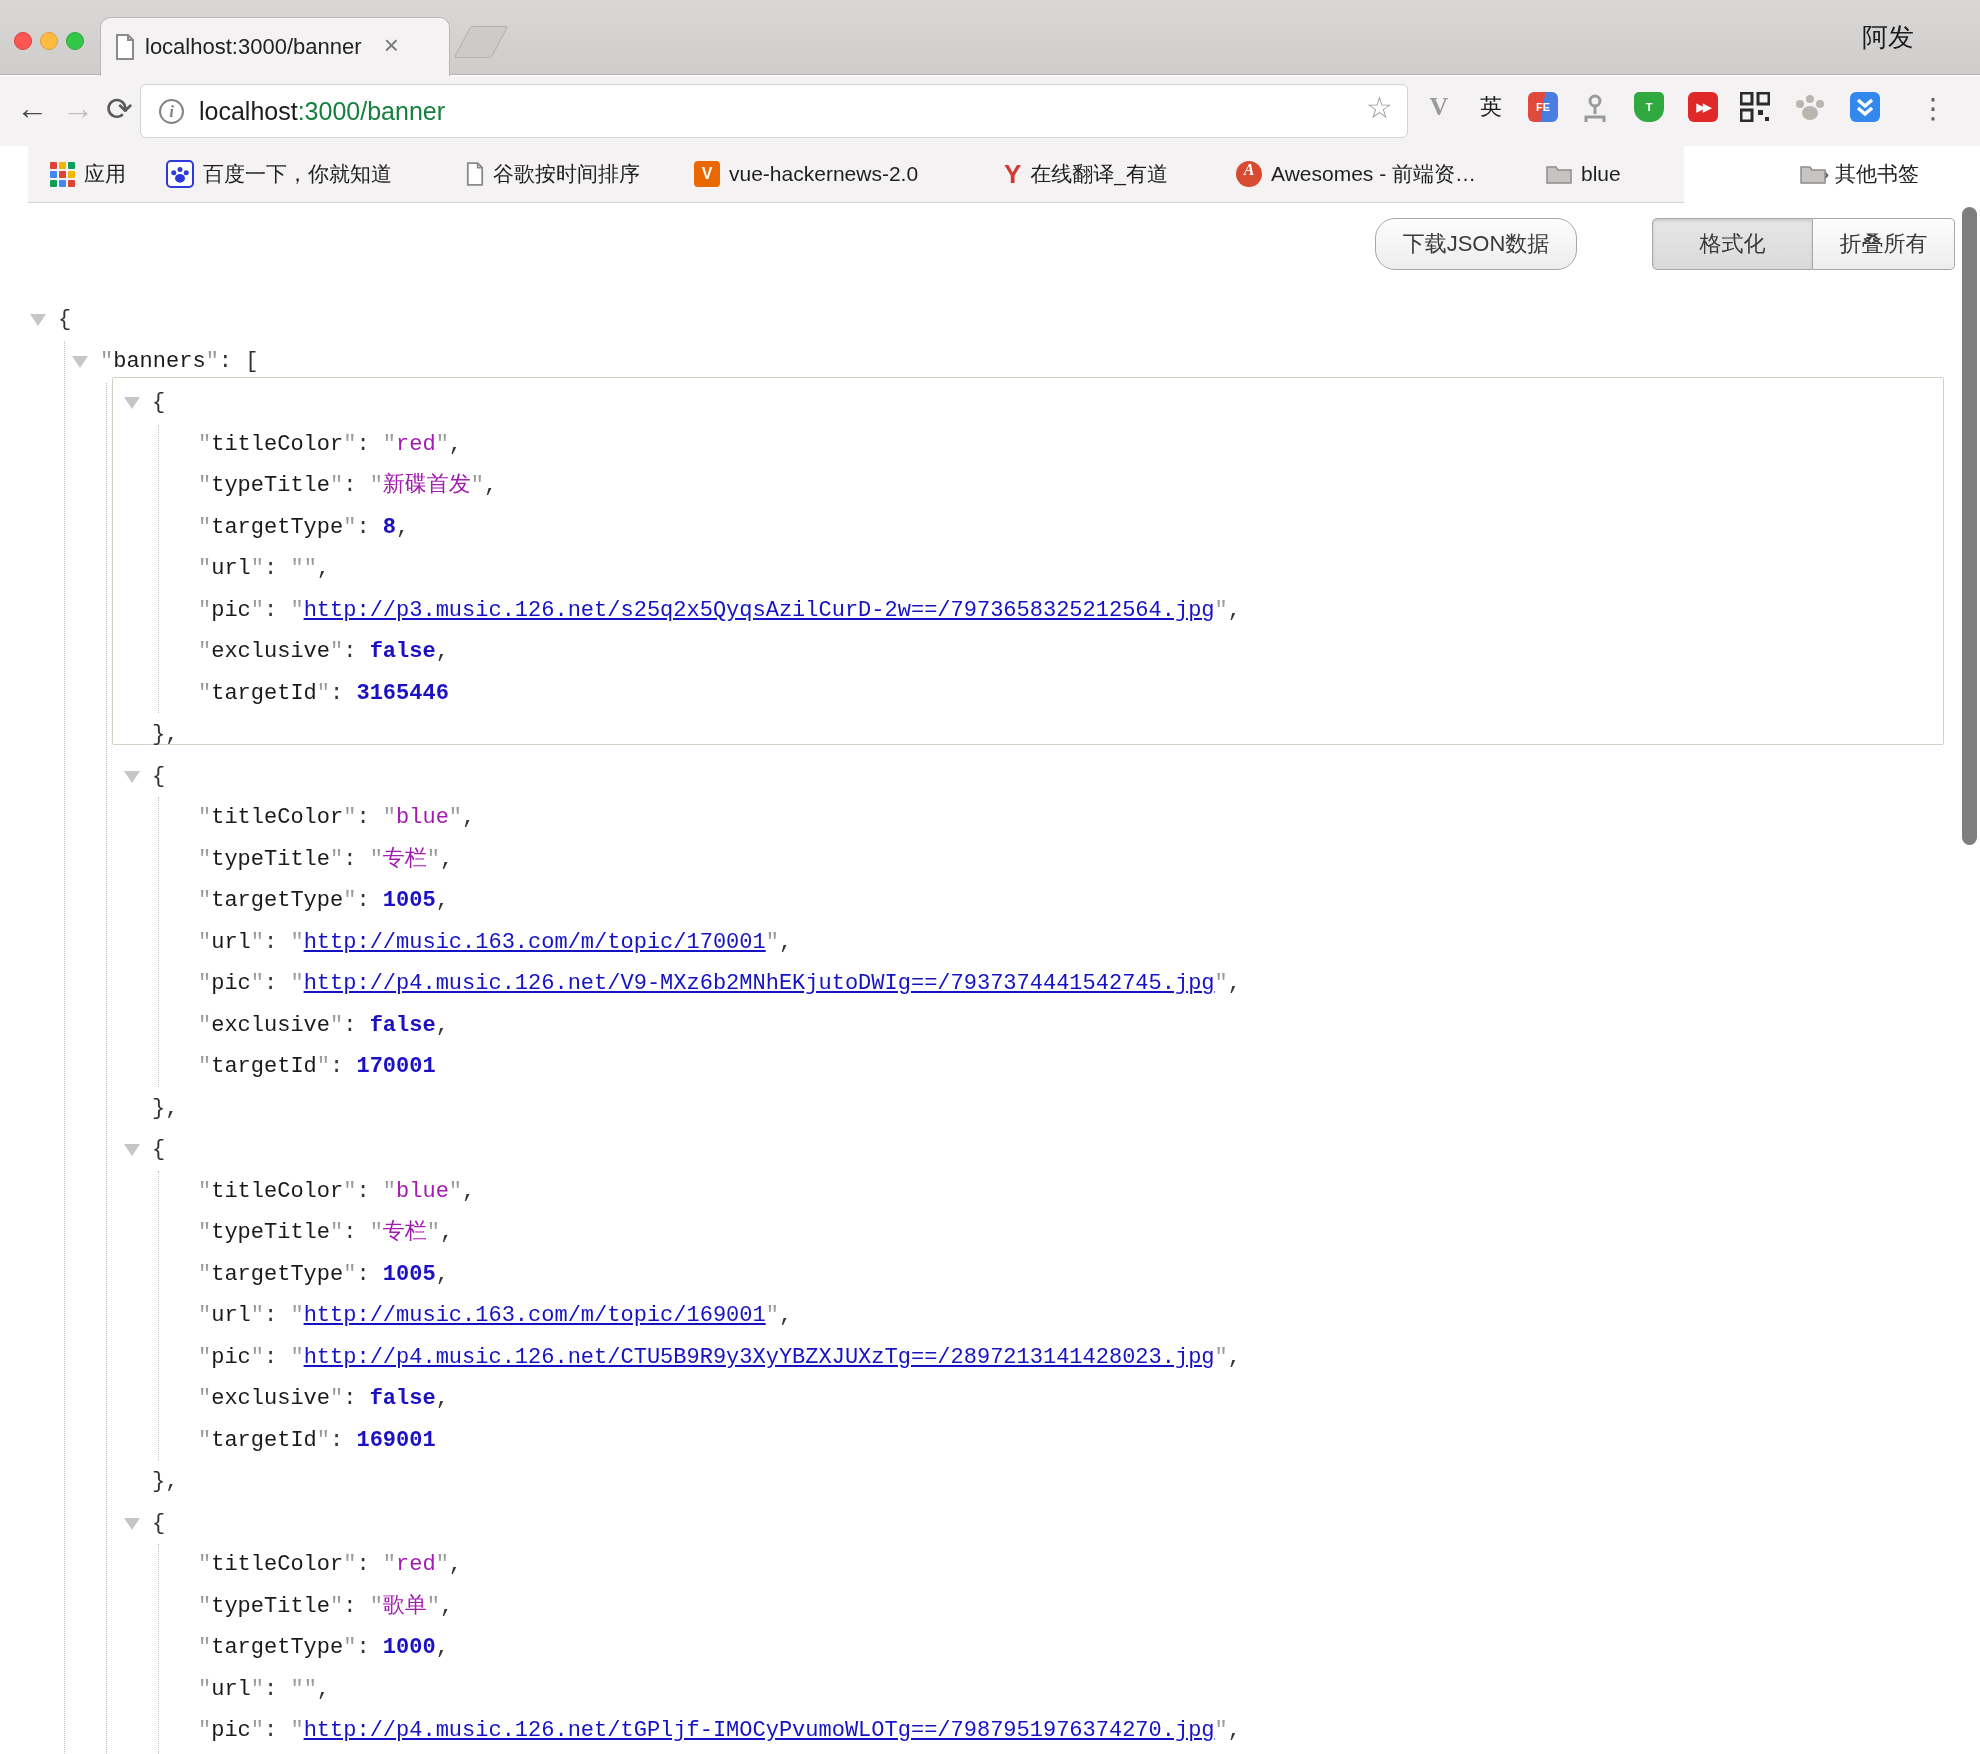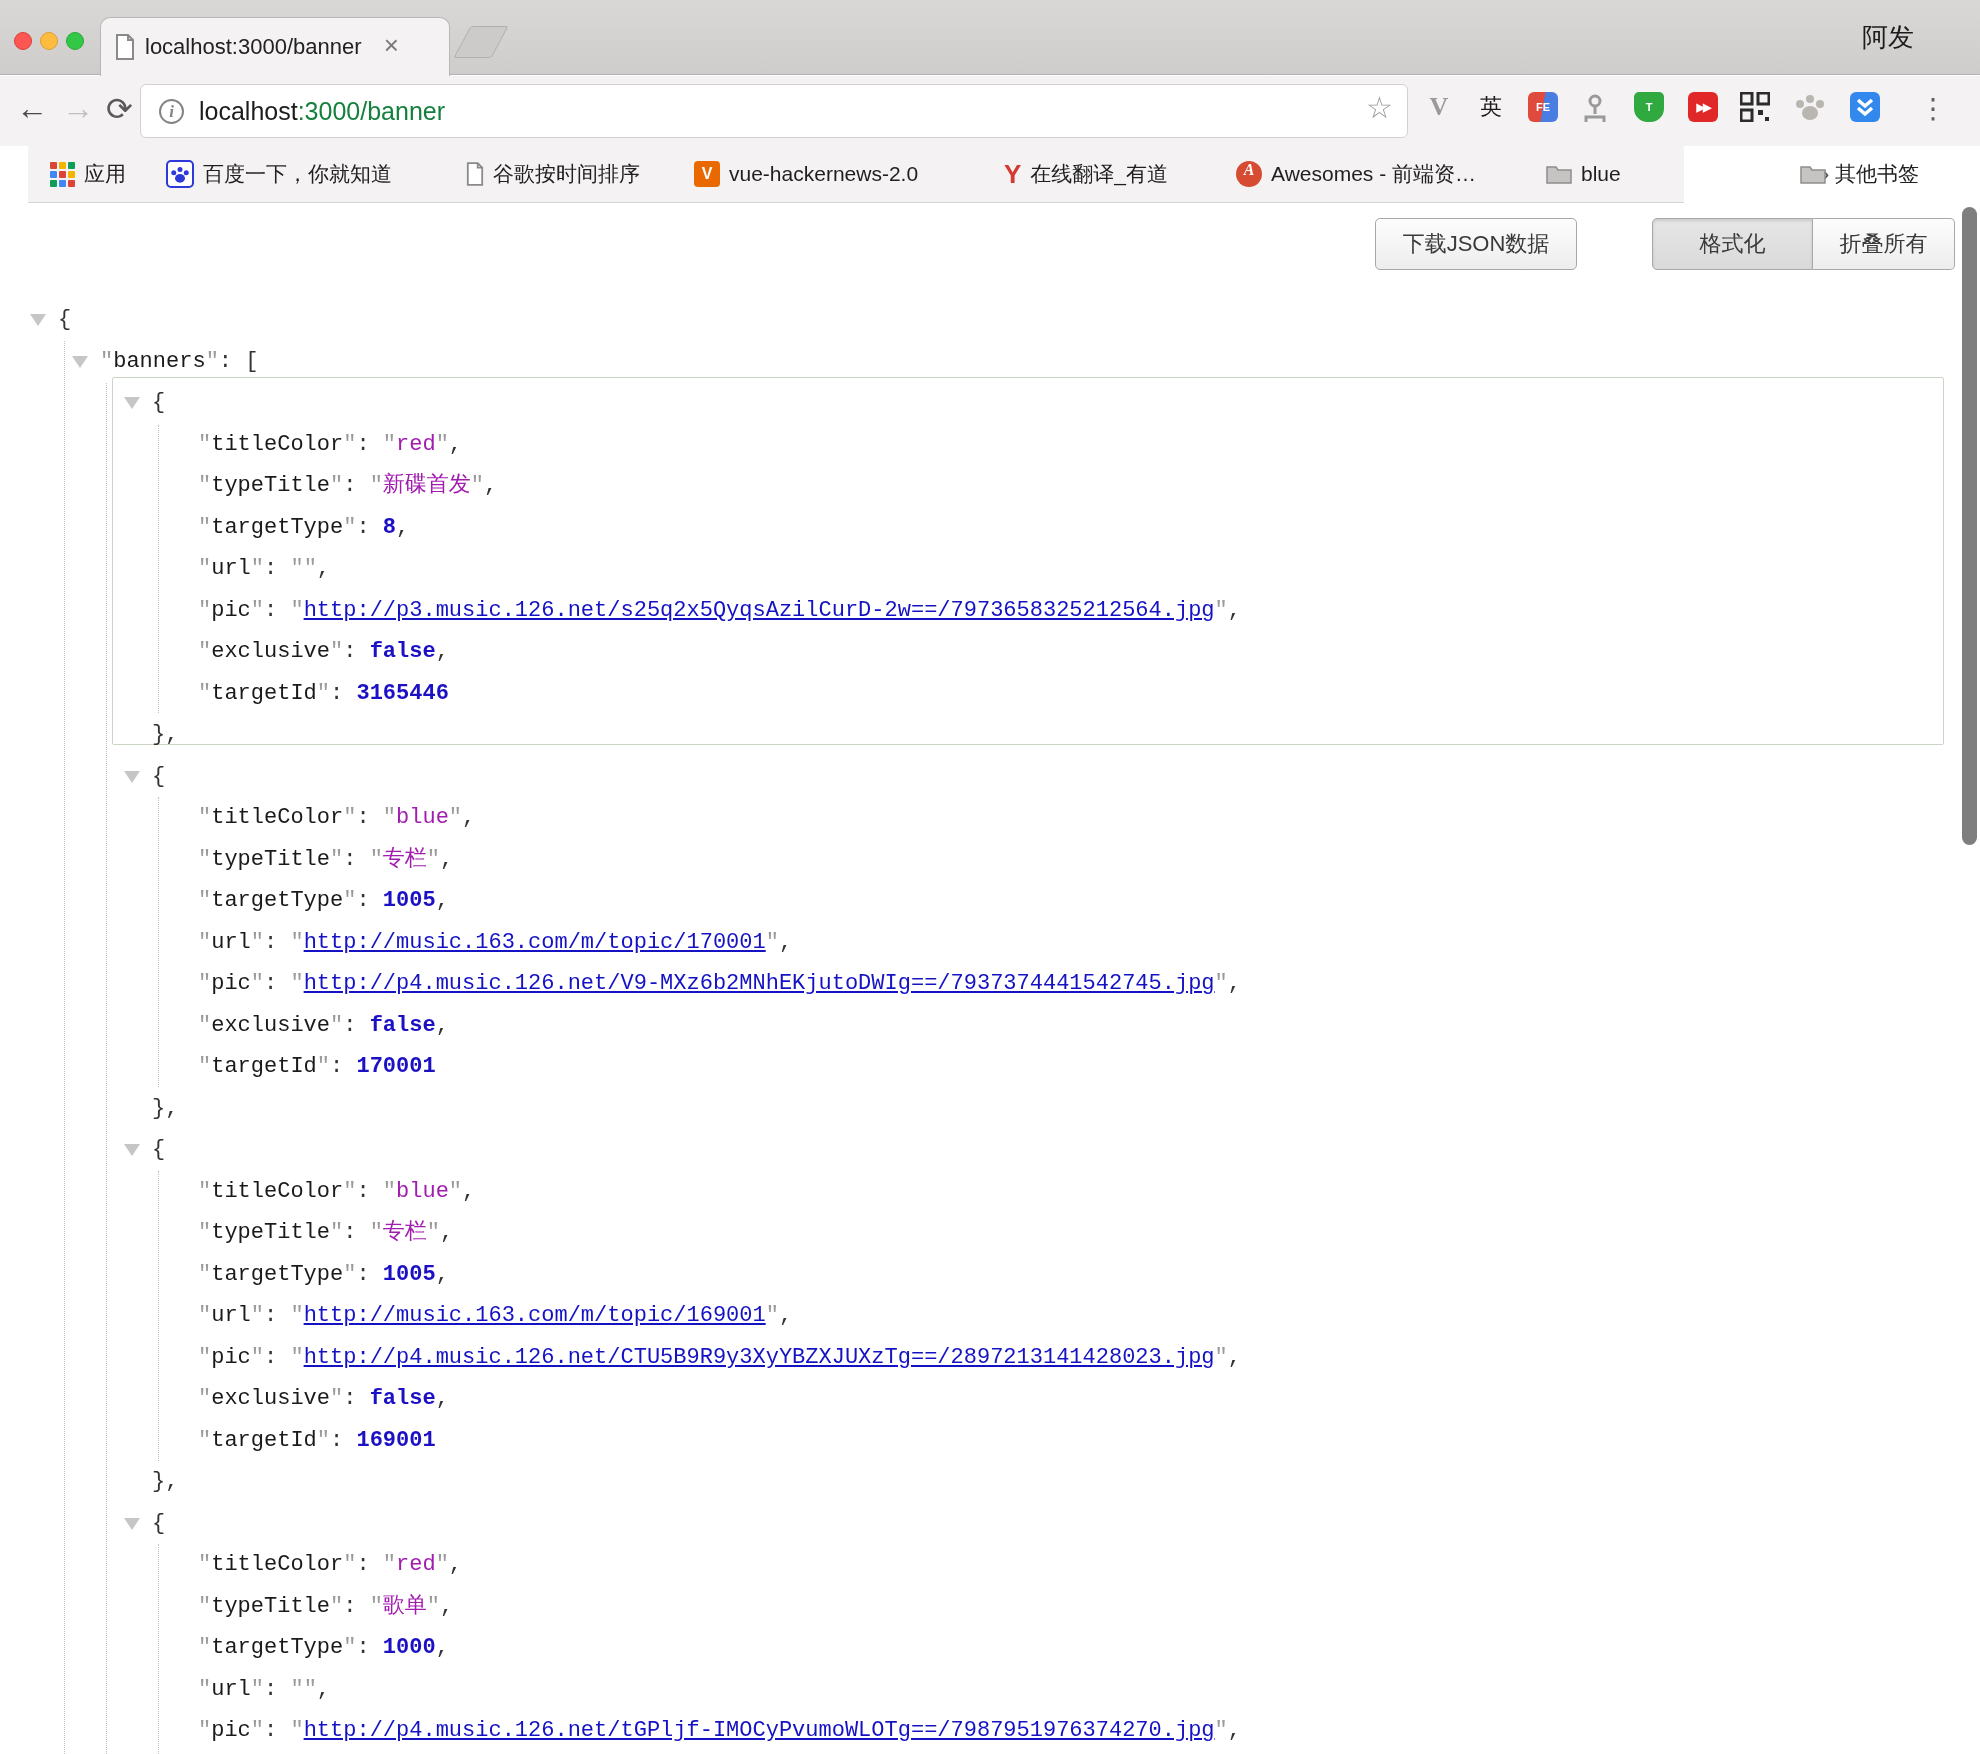--- a/index.html
+++ b/index.html
@@ -199,21 +199,21 @@
         <svg width="26" height="20" viewBox="0 0 26 20">
           <path d="M1 3 h9 l2 3 h13 v13 h-24z" fill="#c6c4c2" stroke="#8f8d8b" stroke-width="1.5"></path>
         </svg>
       </span>
     <span>其他书签</span>
   </div>
 </div>
 
 <div class="content">
 
-  <div class="btn" style="left:1375px;top:14px;width:202px;">下载JSON数据</div>
+  <div class="btn" style="left:1375px;top:14px;width:202px;border-radius:20px;">下载JSON数据</div>
   <div class="btn grp-l pressed" style="left:1652px;top:14px;width:161px;">格式化</div>
   <div class="btn grp-r" style="left:1813px;top:14px;width:142px;">折叠所有</div>
 
   <div class="scrollbar"></div>
 
   <div class="tree">
 
     <div class="vline" style="left:64px;top:42px;height:1413px;"></div>
     <div class="vline" style="left:106px;top:84px;height:1371px;"></div>
     <div class="objbox"></div>

